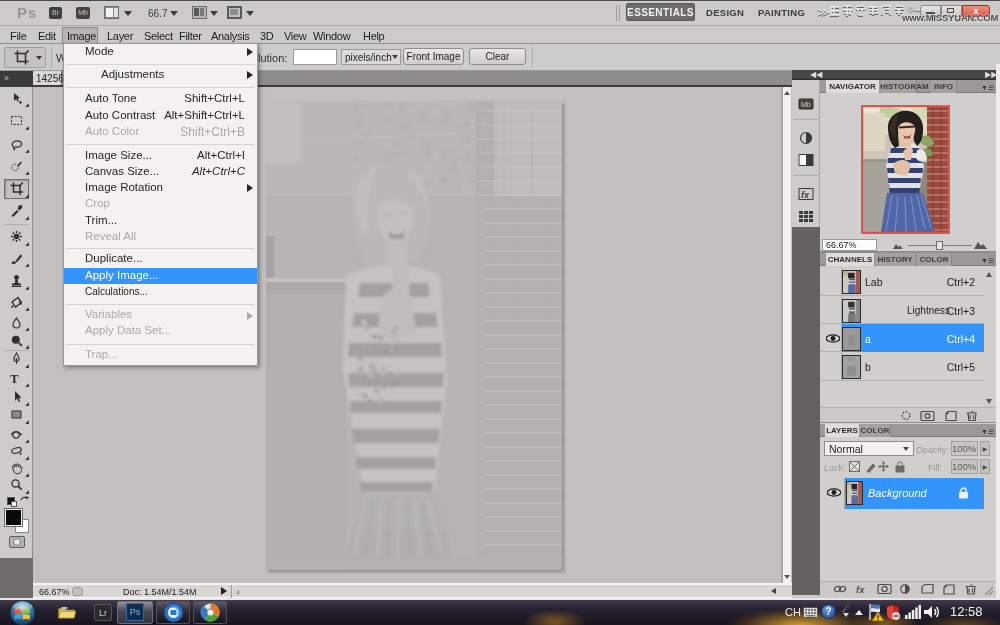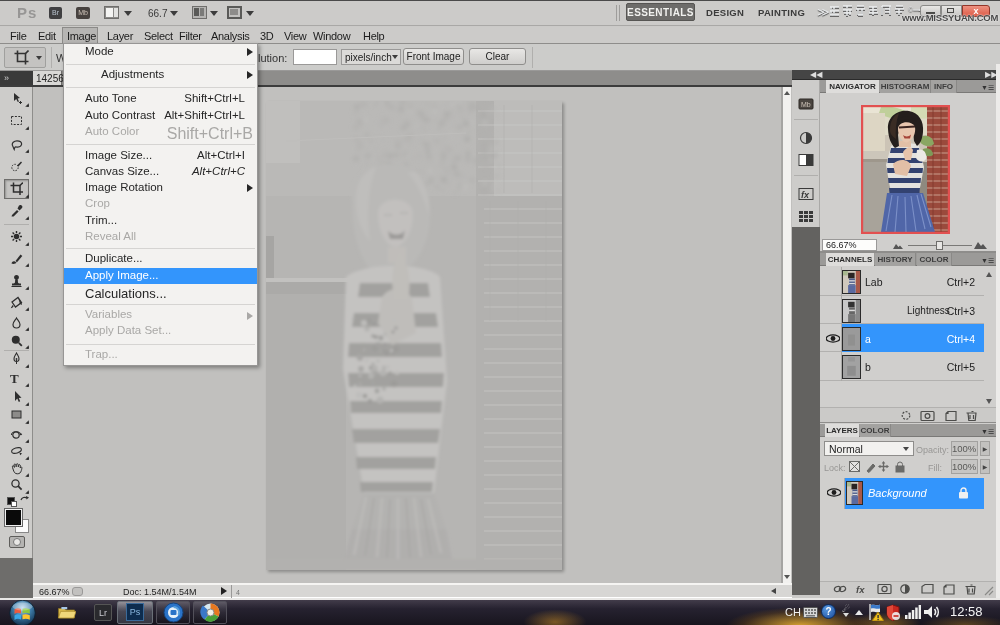--- a/index.html
+++ b/index.html
@@ -654,21 +654,21 @@
       <rect x="6" y="10" width="4" height="3"></rect>
       <rect x="11" y="10" width="4" height="3"></rect>
     </g>
   </svg>
 
 <div class="abs" style="left:820px;top:80px;width:176px;height:515px;background:#d0cfcd;"></div>
 <div class="abs" style="left:996px;top:64px;width:4px;height:536px;background:#ecebe9;"></div>
 
 <div class="abs" style="left:820px;top:80px;width:176px;height:13px;background:#9b9a98;border-bottom:1px solid #7a7977;"></div>
 <div class="abs" style="left:826px;top:80px;width:53px;height:13px;background:#dedddb;font-size:8px;font-weight:bold;color:#2c2c2c;text-align:center;line-height:13px;">NAVIGATOR</div>
-<div class="abs" style="left:880px;top:80px;width:51px;height:13px;background:#a3a2a0;border-right:1px solid #8a8987;font-size:8px;font-weight:bold;color:#3c3c3c;text-align:center;line-height:13px;">HISTOGRAM</div>
+<div class="abs" style="left:880px;top:80px;width:37px;height:13px;background:#a3a2a0;border-right:1px solid #8a8987;font-size:8px;font-weight:bold;color:#3c3c3c;text-align:center;line-height:13px;">HISTOGRAM</div>
 <div class="abs" style="left:931px;top:80px;width:26px;height:13px;background:#a3a2a0;border-right:1px solid #8a8987;font-size:8px;font-weight:bold;color:#3c3c3c;text-align:center;line-height:13px;">INFO</div>
 <div class="abs" style="left:981px;top:84px;font-size:7px;color:#333;">▼☰</div>
 <svg class="abs" style="left:861px;top:105px;" width="89" height="129" viewBox="0 0 89 129">
 <rect width="89" height="129" fill="#ccc4b6"></rect>
 <rect x="0" y="0" width="89" height="30" fill="#dfdbc8"></rect>
 <path d="M0 0 h89 v8 h-89 Z" fill="#e9e4d4"></path>
 <path d="M20 2 C30 0 44 4 50 10 C40 16 26 14 18 8 Z" fill="#c0cf9a"></path>
 <path d="M50 0 h20 v12 C62 16 54 12 50 8 Z" fill="#d4dbb4"></path>
 <rect x="66" y="0" width="23" height="129" fill="#9a4a3c"></rect>
 <g stroke="#cfa896" stroke-width="0.9">
@@ -961,33 +961,33 @@
     <div class="abs" style="left:64px;top:268px;width:193px;height:16px;background:#3395fc;"></div>
 <div class="abs" style="left:85px;top:45px;font-size:11.5px;color:#262626;white-space:nowrap;">Mode</div>
 <div class="abs" style="left:247px;top:48px;width:0;height:0;border-top:4px solid transparent;border-bottom:4px solid transparent;border-left:6px solid #262626;"></div>
 <div class="abs" style="left:85px;top:68px;font-size:11.5px;color:#262626;white-space:nowrap;margin-left:16px;">Adjustments</div>
 <div class="abs" style="left:247px;top:71px;width:0;height:0;border-top:4px solid transparent;border-bottom:4px solid transparent;border-left:6px solid #262626;"></div>
 <div class="abs" style="left:85px;top:92px;font-size:11.5px;color:#262626;white-space:nowrap;">Auto Tone</div>
 <div class="abs" style="left:130px;top:92px;width:115px;text-align:right;font-size:11.5px;color:#262626;white-space:nowrap;">Shift+Ctrl+L</div>
 <div class="abs" style="left:85px;top:109px;font-size:11.5px;color:#262626;white-space:nowrap;">Auto Contrast</div>
 <div class="abs" style="left:130px;top:109px;width:115px;text-align:right;font-size:11.5px;color:#262626;white-space:nowrap;">Alt+Shift+Ctrl+L</div>
 <div class="abs" style="left:85px;top:125px;font-size:11.5px;color:#a9a8a6;white-space:nowrap;">Auto Color</div>
-<div class="abs" style="left:138px;top:125px;width:115px;text-align:right;font-size:16px;color:#a9a8a6;white-space:nowrap;">Shift+Ctrl+B</div>
+<div class="abs" style="left:130px;top:125px;width:115px;text-align:right;font-size:12px;color:#a9a8a6;white-space:nowrap;">Shift+Ctrl+B</div>
 <div class="abs" style="left:85px;top:149px;font-size:11.5px;color:#262626;white-space:nowrap;">Image Size...</div>
 <div class="abs" style="left:130px;top:149px;width:115px;text-align:right;font-size:11.5px;color:#262626;white-space:nowrap;">Alt+Ctrl+I</div>
 <div class="abs" style="left:85px;top:165px;font-size:11.5px;color:#262626;white-space:nowrap;">Canvas Size...</div>
 <div class="abs" style="left:130px;top:165px;width:115px;text-align:right;font-size:11.5px;color:#262626;white-space:nowrap;font-style:italic;">Alt+Ctrl+C</div>
 <div class="abs" style="left:85px;top:181px;font-size:11.5px;color:#262626;white-space:nowrap;">Image Rotation</div>
 <div class="abs" style="left:247px;top:184px;width:0;height:0;border-top:4px solid transparent;border-bottom:4px solid transparent;border-left:6px solid #262626;"></div>
 <div class="abs" style="left:85px;top:197px;font-size:11.5px;color:#a9a8a6;white-space:nowrap;">Crop</div>
 <div class="abs" style="left:85px;top:214px;font-size:11.5px;color:#262626;white-space:nowrap;">Trim...</div>
 <div class="abs" style="left:85px;top:230px;font-size:11.5px;color:#a9a8a6;white-space:nowrap;">Reveal All</div>
 <div class="abs" style="left:85px;top:252px;font-size:11.5px;color:#262626;white-space:nowrap;">Duplicate...</div>
 <div class="abs" style="left:85px;top:269px;font-size:11.5px;color:#fff;white-space:nowrap;">Apply Image...</div>
-<div class="abs" style="left:85px;top:286px;font-size:13px;color:#262626;white-space:nowrap;">Calculations...</div>
+<div class="abs" style="left:85px;top:286px;font-size:10px;color:#262626;white-space:nowrap;">Calculations...</div>
 <div class="abs" style="left:85px;top:308px;font-size:11.5px;color:#a9a8a6;white-space:nowrap;">Variables</div>
 <div class="abs" style="left:247px;top:312px;width:0;height:0;border-top:4px solid transparent;border-bottom:4px solid transparent;border-left:6px solid #a9a8a6;"></div>
 <div class="abs" style="left:85px;top:324px;font-size:11.5px;color:#a9a8a6;white-space:nowrap;">Apply Data Set...</div>
 <div class="abs" style="left:85px;top:348px;font-size:11.5px;color:#a9a8a6;white-space:nowrap;">Trap...</div>
 <div class="abs" style="left:66px;top:63.5px;width:189px;height:1px;background:#d5d4d2;"></div>
 <div class="abs" style="left:66px;top:86.5px;width:189px;height:1px;background:#d5d4d2;"></div>
 <div class="abs" style="left:66px;top:143.5px;width:189px;height:1px;background:#d5d4d2;"></div>
 <div class="abs" style="left:66px;top:247.5px;width:189px;height:1px;background:#d5d4d2;"></div>
 <div class="abs" style="left:66px;top:303.5px;width:189px;height:1px;background:#d5d4d2;"></div>
 <div class="abs" style="left:66px;top:343.5px;width:189px;height:1px;background:#d5d4d2;"></div>

